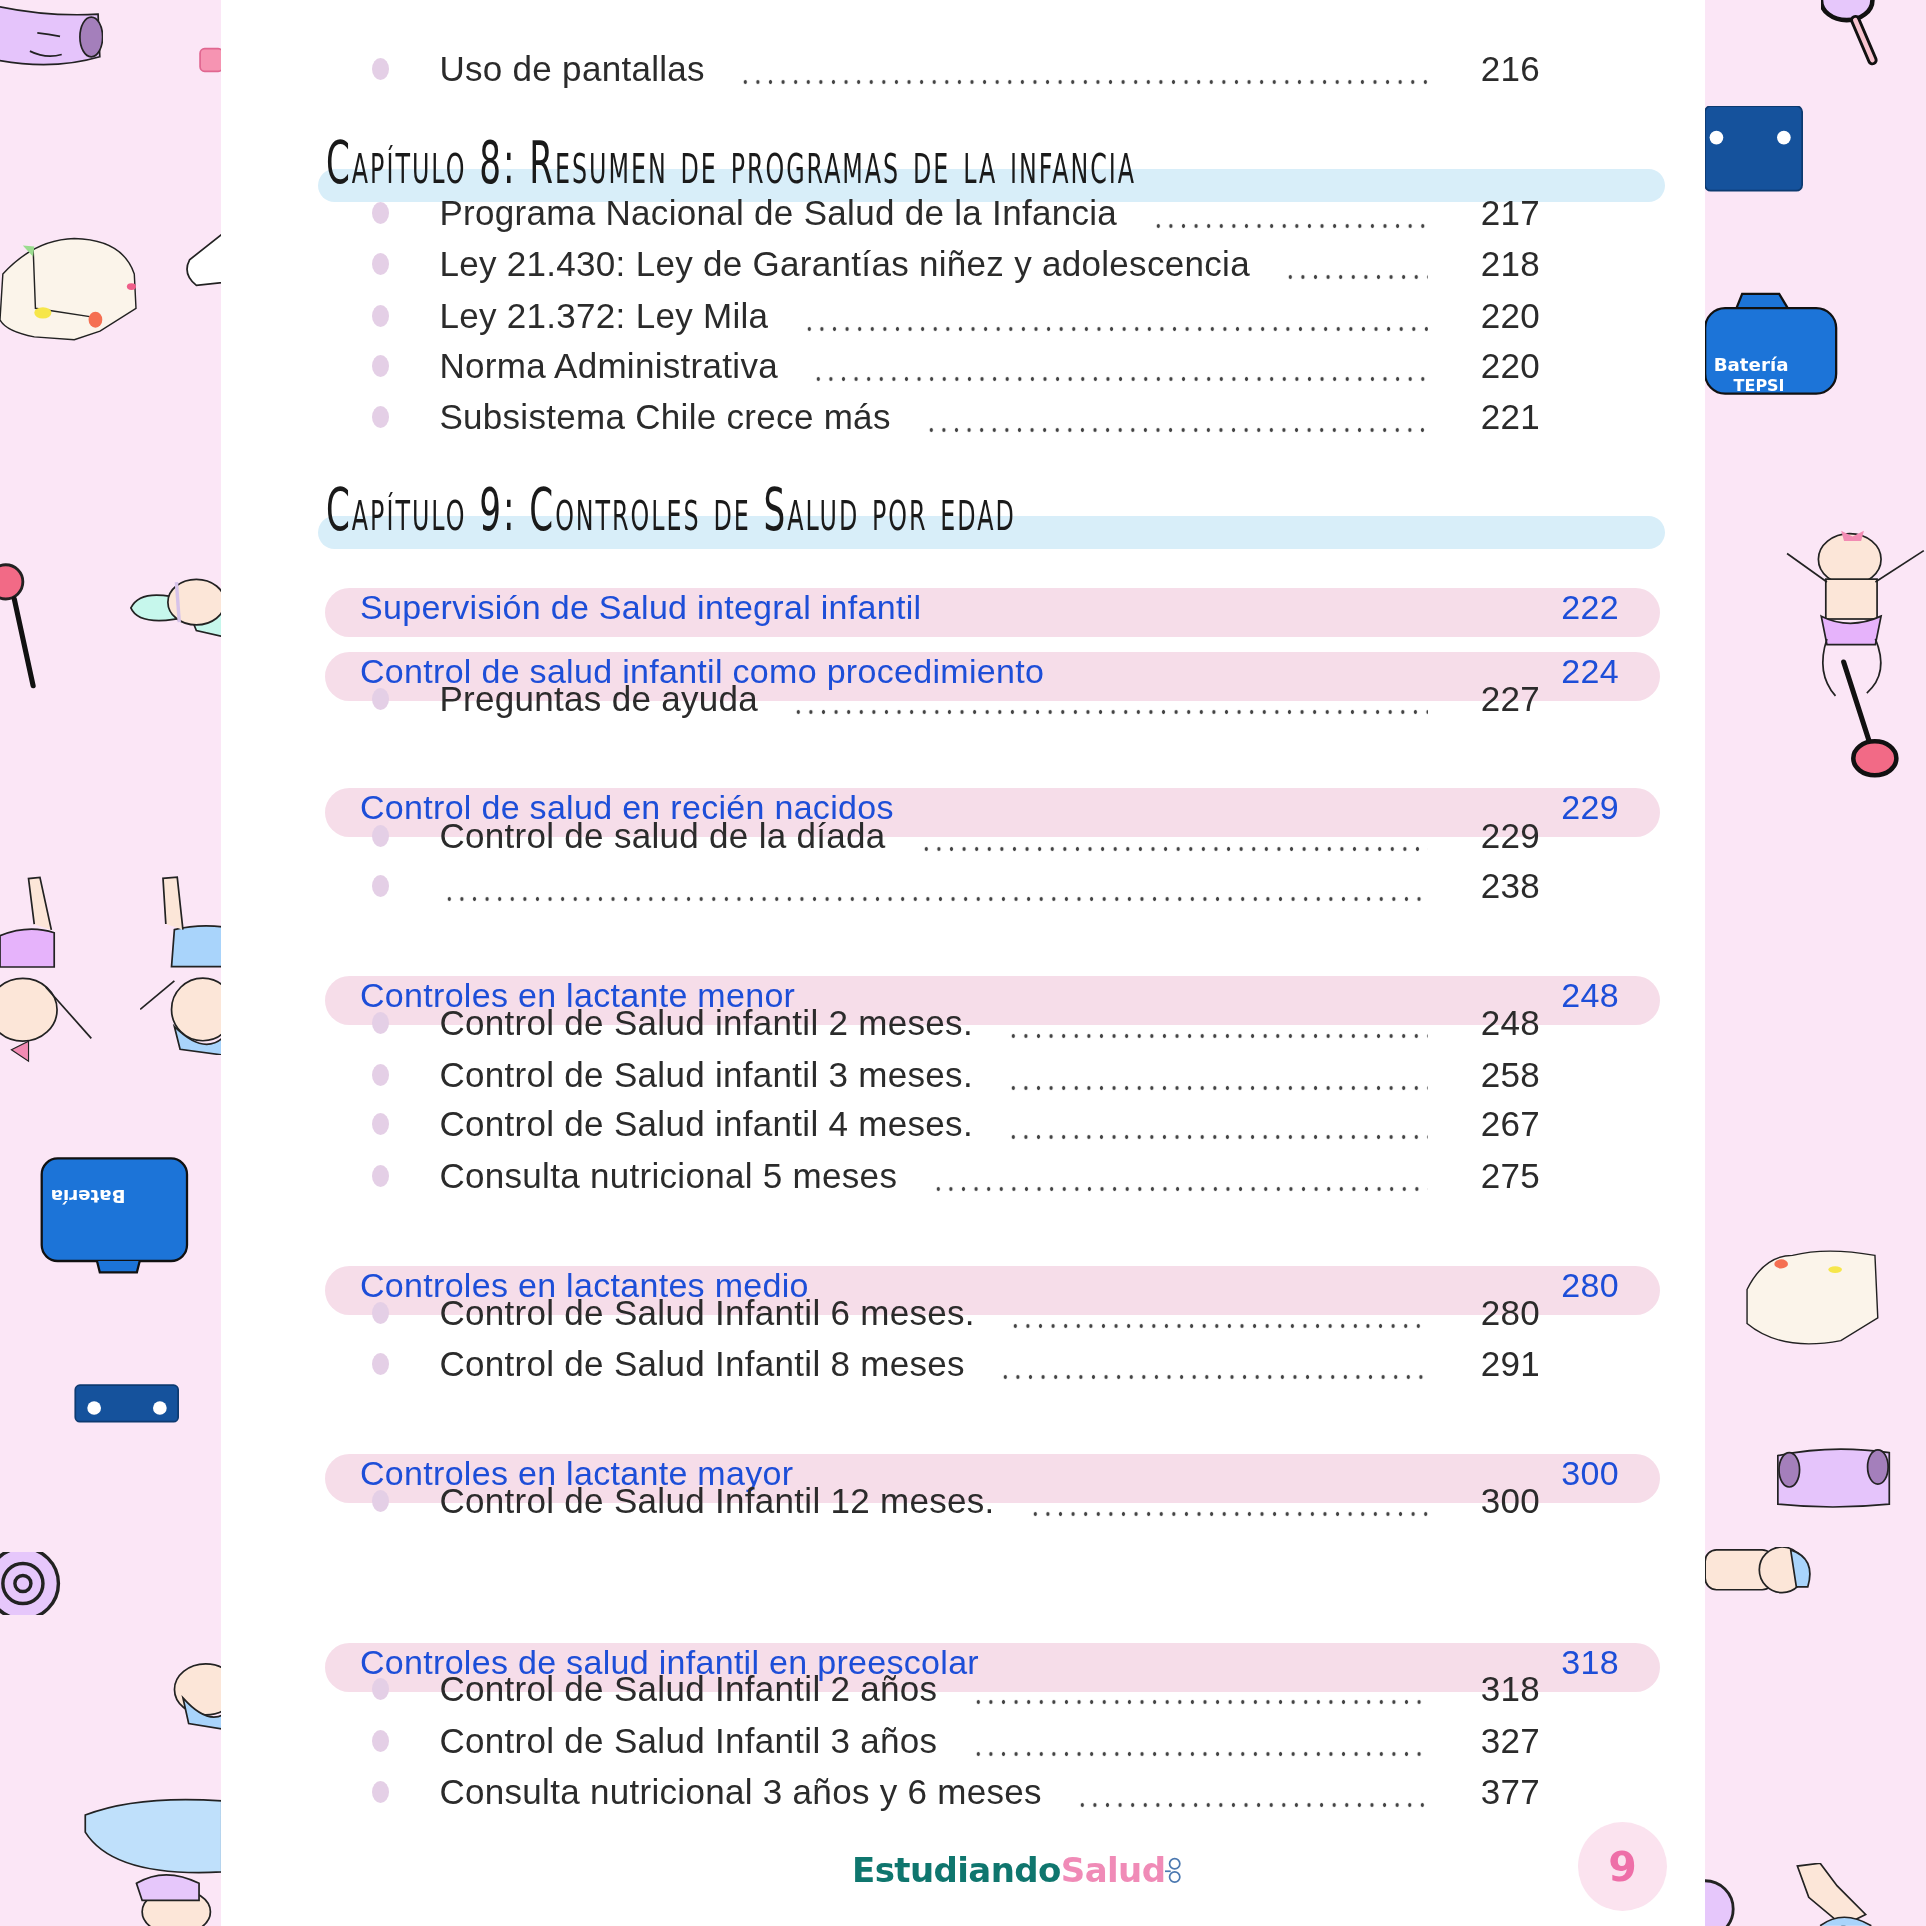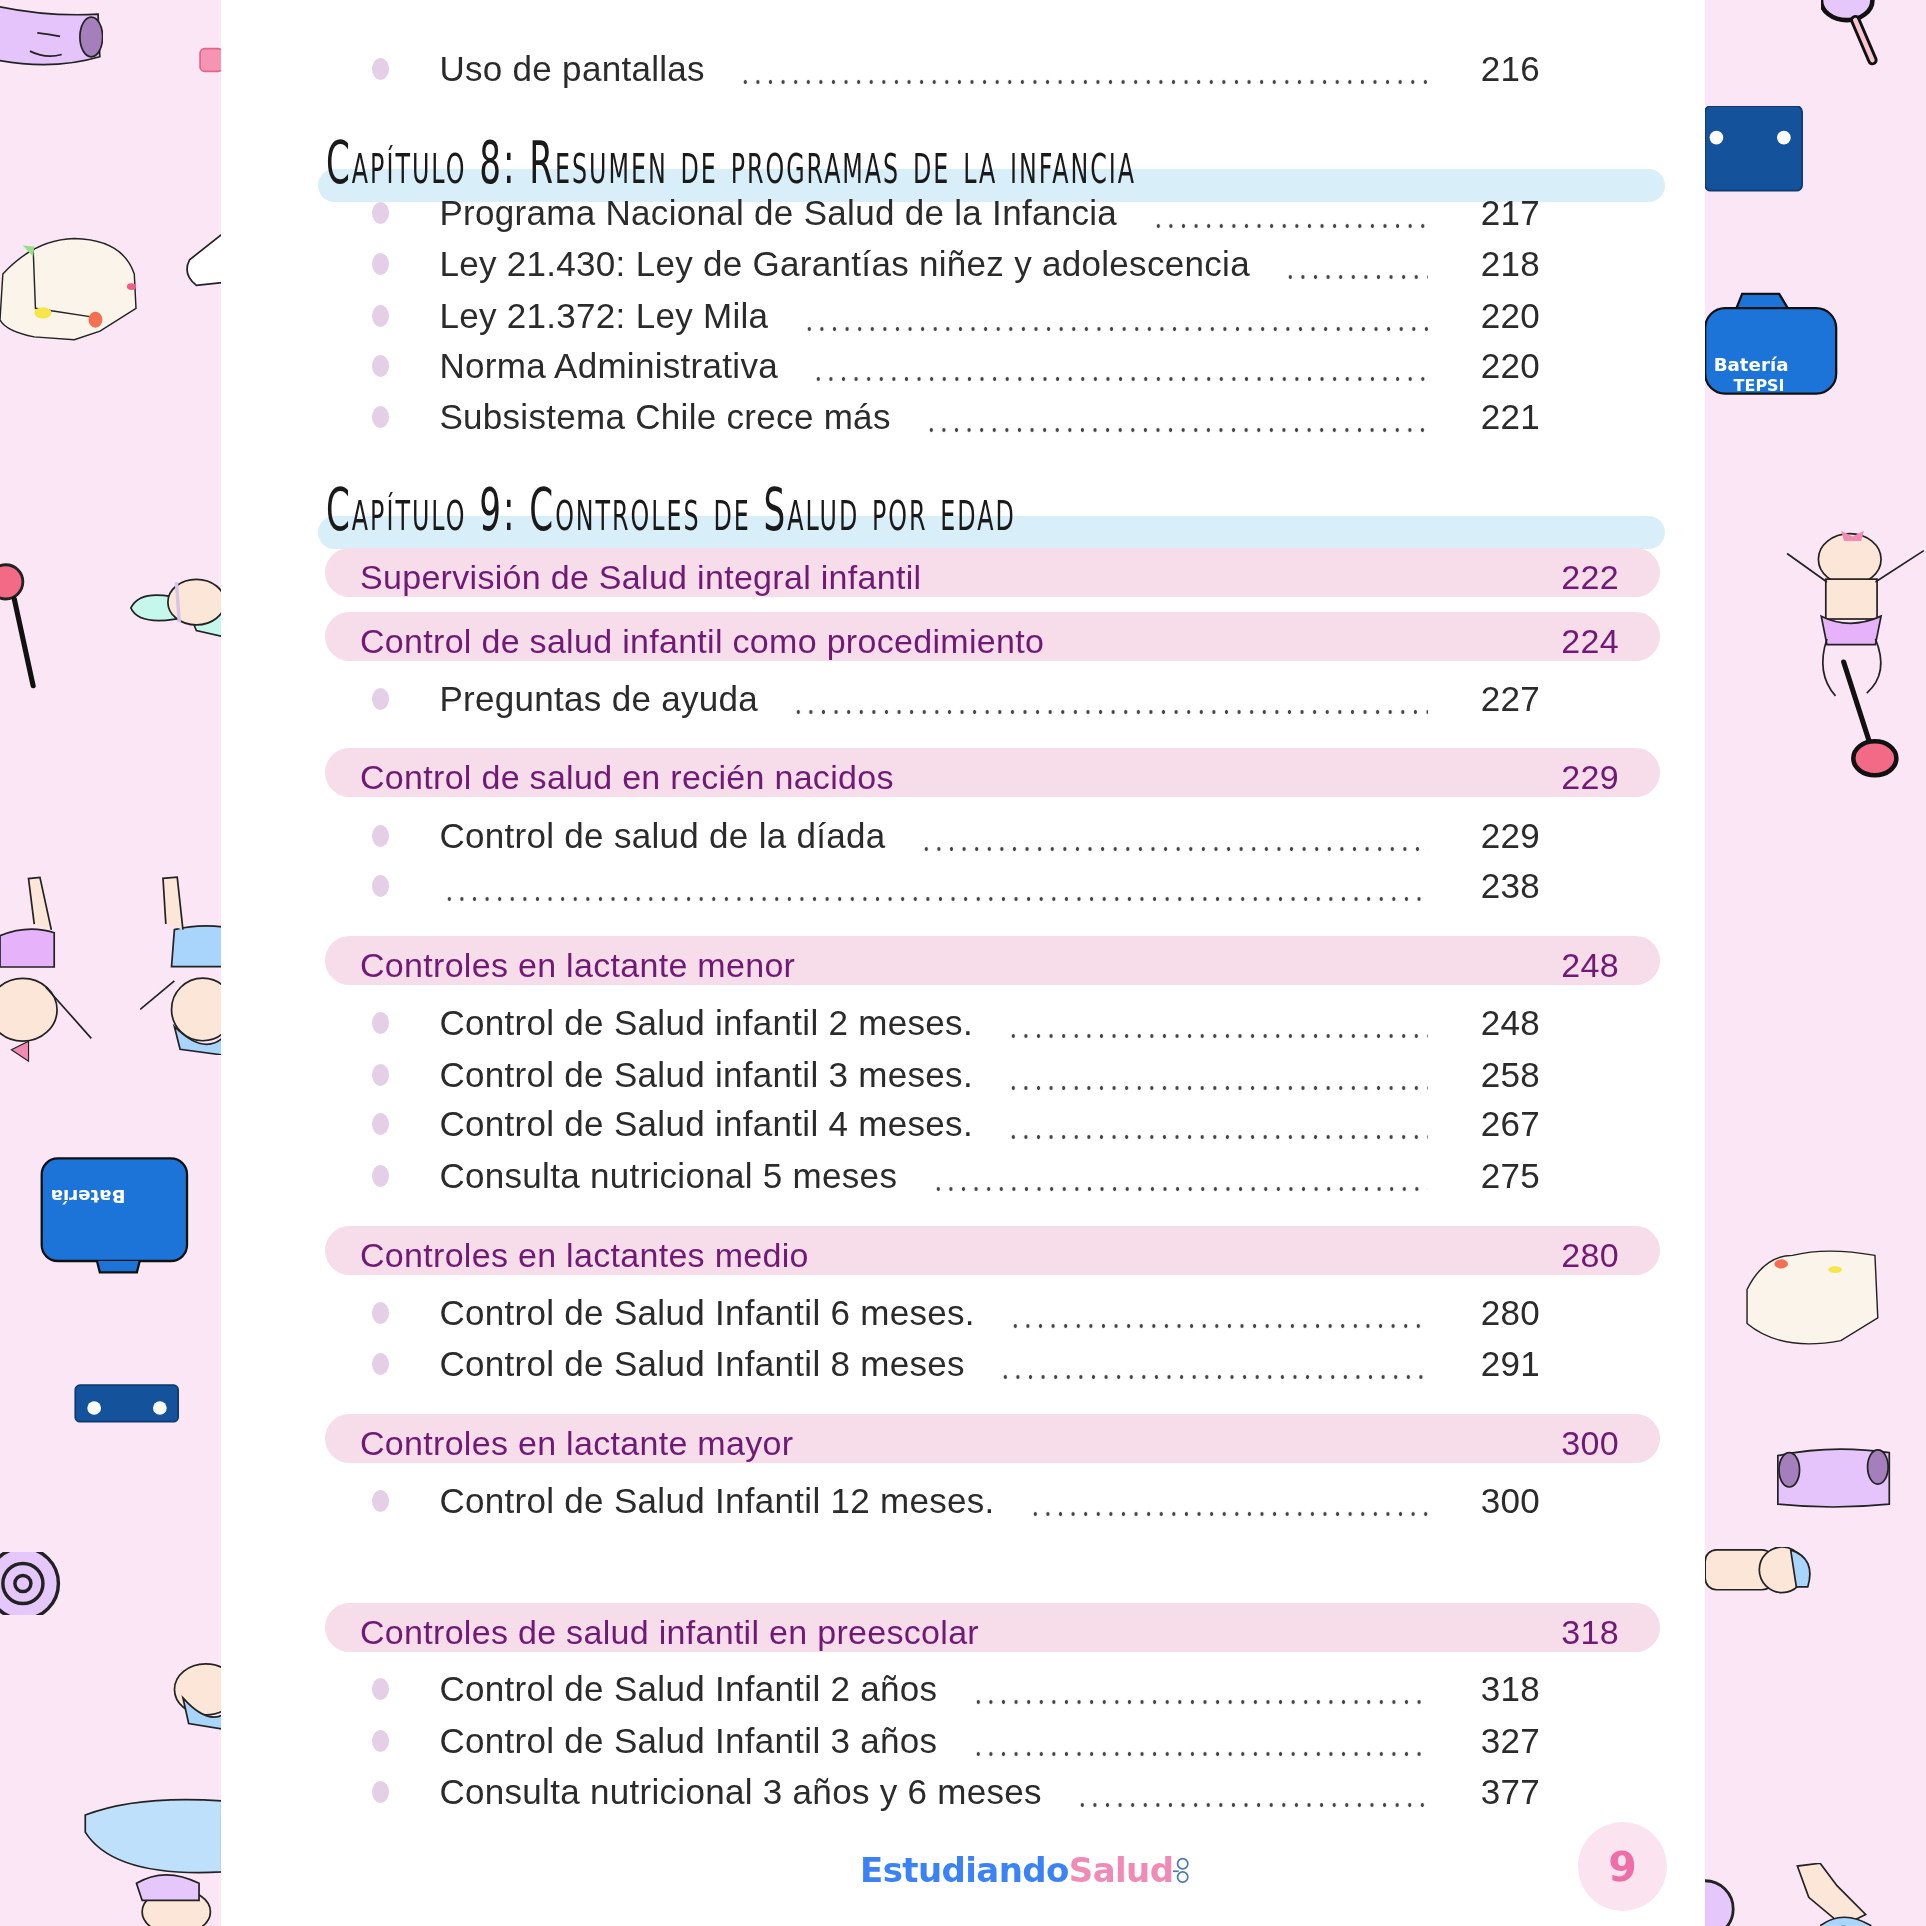--- a/index.html
+++ b/index.html
@@ -27,42 +27,42 @@
   .entry .dots {
     flex:1; margin:0 3.4px; align-self:flex-end; height:25px;
     background-image:radial-gradient(circle, #444 0 1.7px, transparent 2px);
     background-size:12.6px 5.7px; background-repeat:repeat-x; background-position:left bottom 8px;
   }
   .entry .page-no { flex:none; white-space:nowrap;margin-left:18px; }
   
   .band {
     position:absolute; left:104px; width:1335px; height:49px;
     background:#f6dde9; border-radius:24.5px;
-    display:flex; align-items:flex-end; justify-content:space-between;
+    display:flex; align-items:flex-start; justify-content:space-between;
     padding:0 41px 0 35px; box-sizing:border-box;
-    font-size:34px; color:#701a75; letter-spacing:0.3px;
+    font-size:34px; color:#1d4ed8; letter-spacing:0.3px;margin-top:40px;
   }
   
   .chapter { position:absolute; left:97px; width:1347px; height:86px; }
   .chapter .hl {
     position:absolute; left:0; right:0; top:49px; height:33px;
     background:#d8eef9; border-radius:16.6px;
   }
   .chapter .text {
     position:absolute; left:8px; top:0;
     font-family:"DejaVu Sans", sans-serif;
     font-size:59px; color:#1a1a1a; font-variant:small-caps;
     transform:scaleX(0.58); transform-origin:left top;
     white-space:nowrap; letter-spacing:3.4px; line-height:86px;
   }
   .footer-logo {
     position:absolute; left:631px; top:1850px; font-size:34px; font-weight:bold;
     letter-spacing:-0.6px; font-family:"DejaVu Sans", sans-serif;
   }
-  .footer-logo .a { color:#3b82f6;margin-left:8px; }
+  .footer-logo .a { color:#0f766e; }
   .footer-logo .b { color:#f08bb7; }
   .page-badge {
     position:absolute; left:1357px; top:1822px; width:89px; height:89px;
     border-radius:50%; background:#fbe3ef; color:#ee6fa8;
     font-size:41px; font-weight:bold; display:flex; align-items:center; justify-content:center;
     font-family:"DejaVu Sans", sans-serif;
   }
 </style>
 </head>
 <body>

